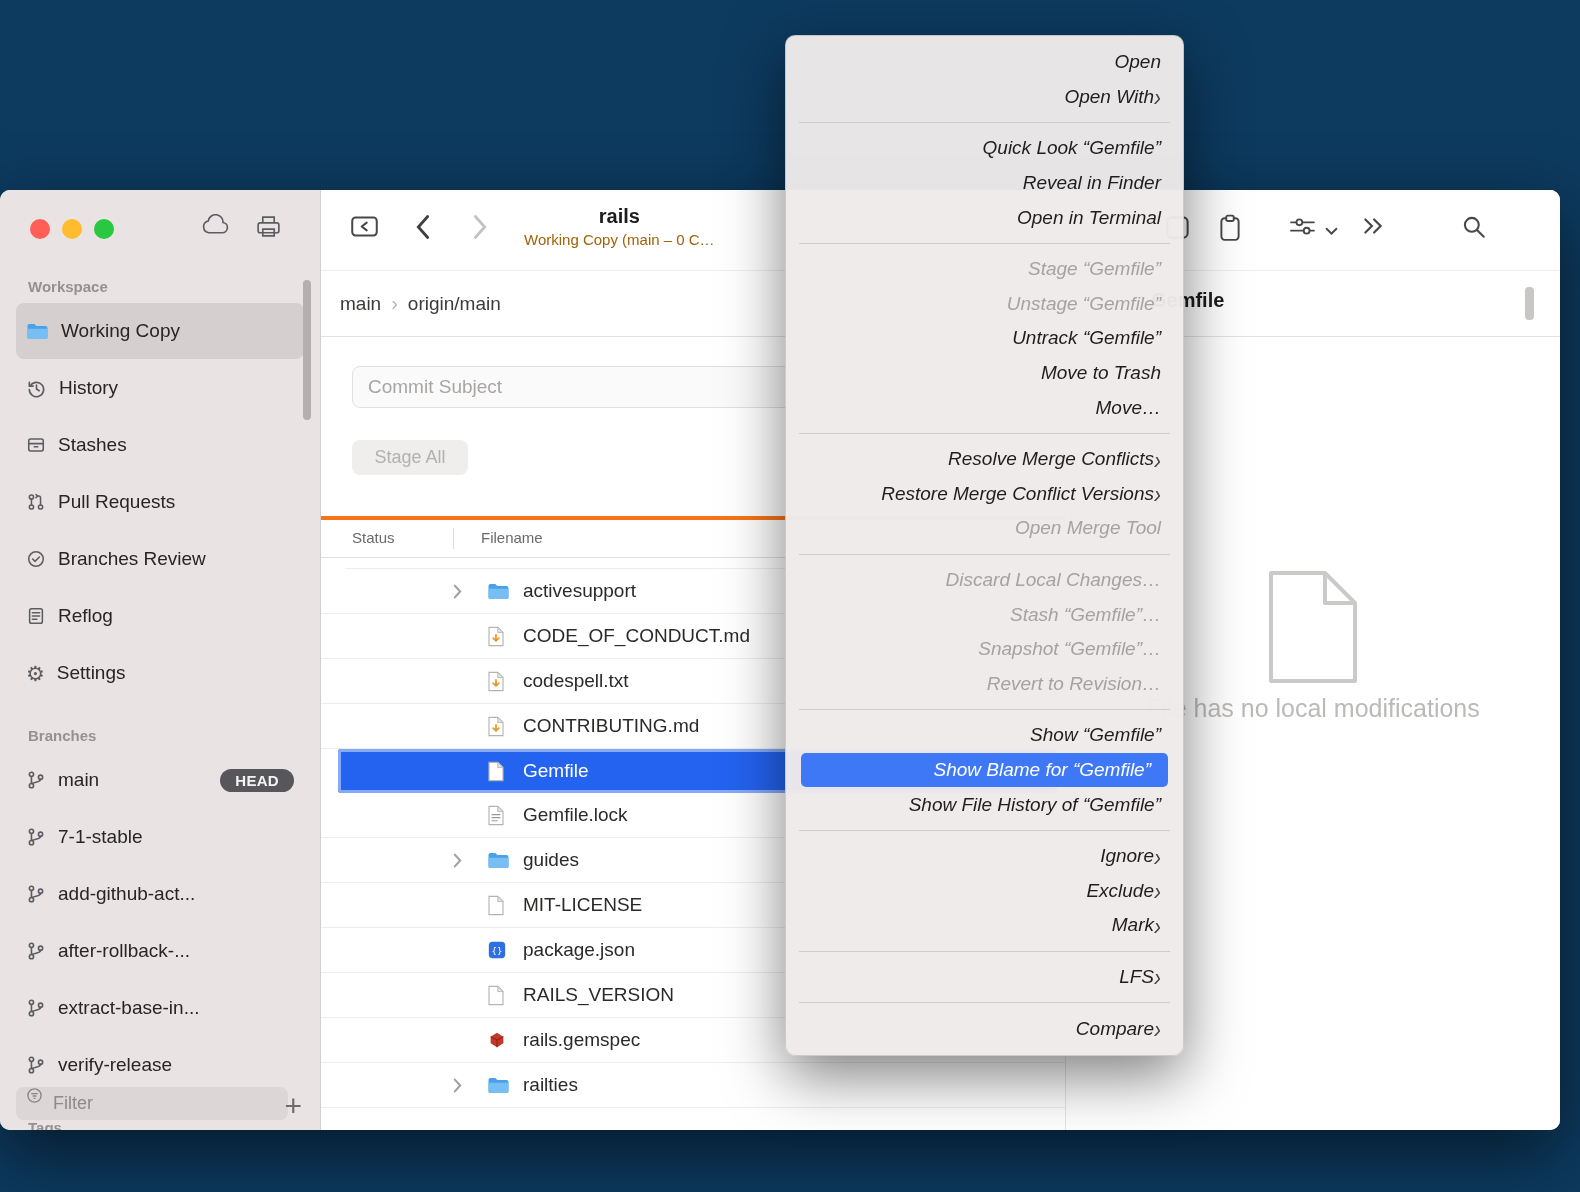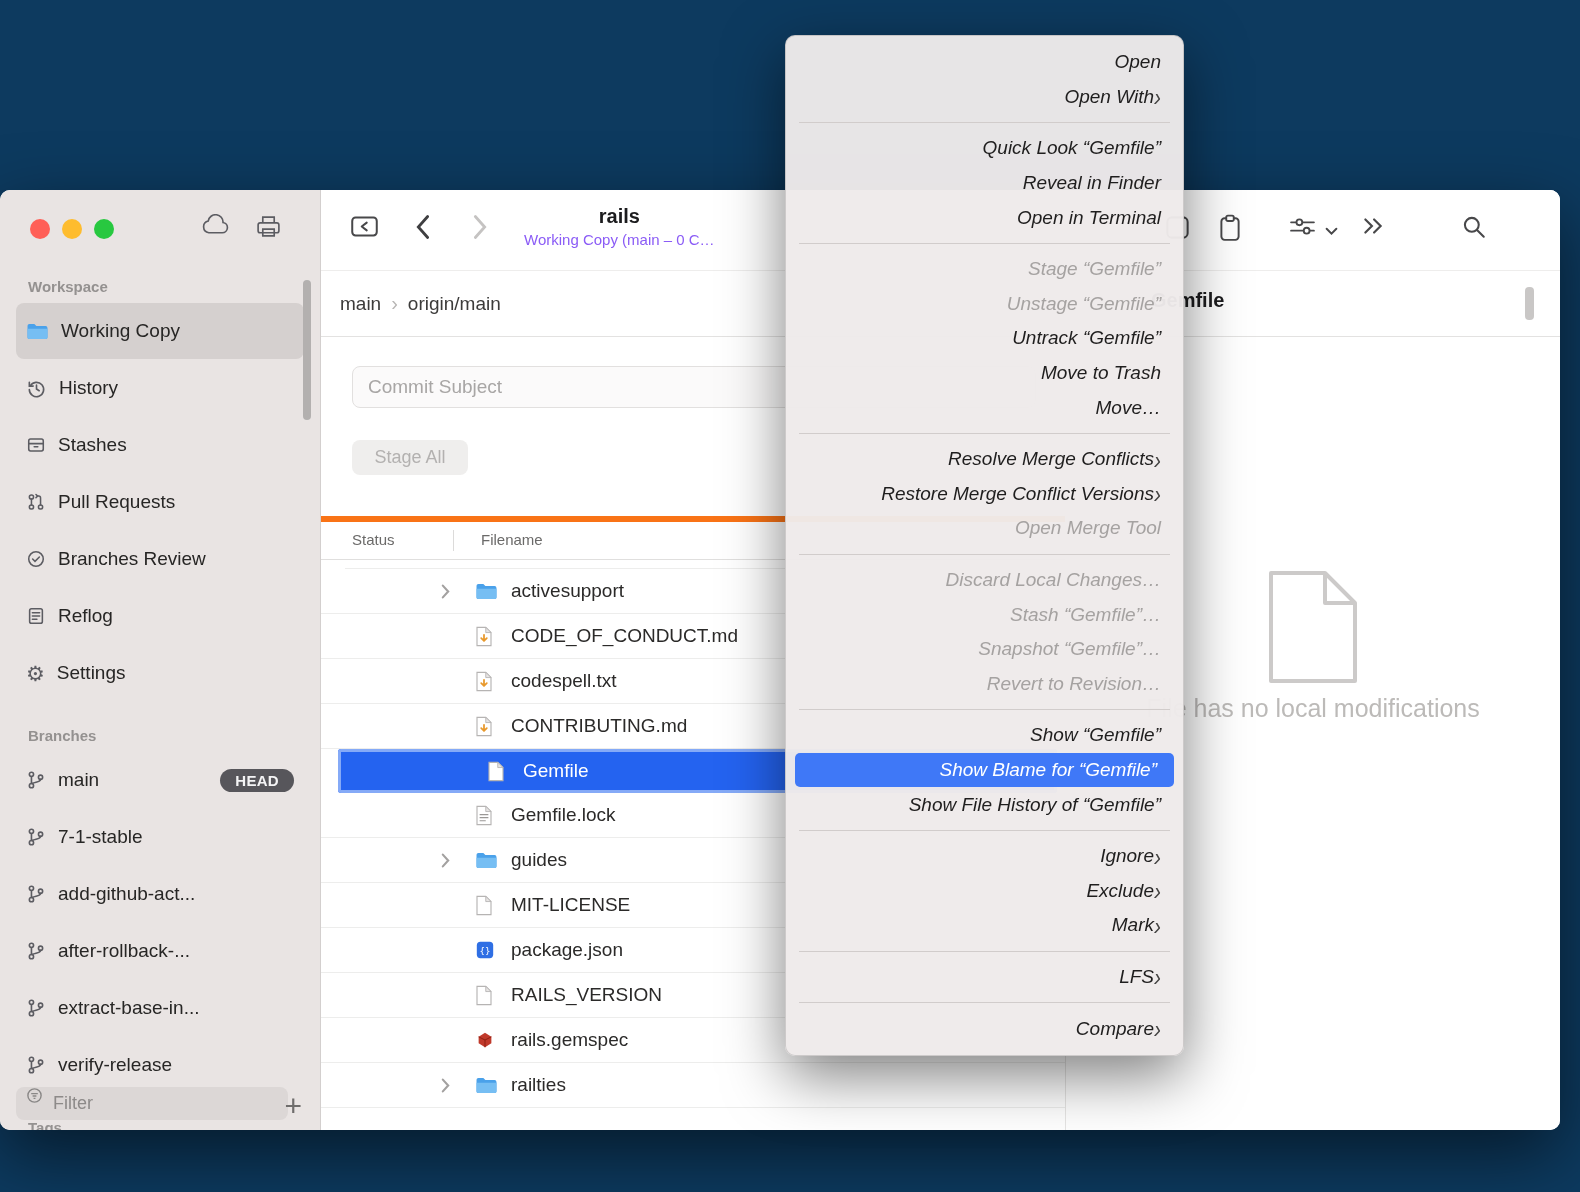--- a/index.html
+++ b/index.html
@@ -31,61 +31,61 @@
     font-family:"Liberation Sans","DejaVu Sans",sans-serif;}
   .filter-bar input::placeholder{color:#8d8a89;}
   .add-btn{position:absolute;right:12px;bottom:8px;font-size:30px;color:#6f6d6c;line-height:1;background:none;border:none;
     font-family:"Liberation Sans","DejaVu Sans",sans-serif;}
   
   .main{position:absolute;left:321px;top:0;right:0;bottom:0;background:#fff;}
   .toolbar{position:absolute;left:0;top:0;right:0;height:80px;background:#fff;}
   .tb-ic{position:absolute;top:24px;color:#48484a;background:none;border:none;padding:0;}
   .tb-title{position:absolute;left:203px;top:15px;text-align:center;}
   .tb-title .t1{font-size:20px;font-weight:700;color:#1c1c1e;}
-  .tb-title .t2{font-size:15px;color:#8b5cf6;margin-top:3px;}
+  .tb-title .t2{font-size:15px;color:#a16207;margin-top:3px;}
   .pathbar{position:absolute;left:0;top:80px;right:0;height:65px;border-top:1px solid #eeedec;
     border-bottom:1px solid #e3e2e1;background:#fff;}
   .crumbs{position:absolute;left:19px;top:0;height:100%;display:flex;align-items:center;gap:10px;font-size:19px;}
   .crumb{color:#3c3b3a;}
   .crumb-sep{color:#b8b6b5;font-size:20px;}
   .preview-title{position:absolute;left:830px;top:18px;font-size:20px;font-weight:700;color:#1c1c1e;}
   .mini-scrollbar{position:absolute;right:26px;top:16px;width:9px;height:33px;border-radius:4px;background:#c9c7c6;}
   .content{position:absolute;left:0;top:146px;right:0;bottom:0;}
   .pane-left{position:absolute;left:0;top:0;width:744px;height:100%;overflow:hidden;}
   .pane-right{position:absolute;left:744px;top:0;right:0;height:100%;border-left:1px solid #e6e5e4;}
   .commit-input{position:absolute;left:31px;top:30px;width:652px;height:40px;border:1px solid #e2e0df;
     border-radius:8px;background:#fbfafa;font-size:19px;padding:0 15px;outline:none;color:#3a3938;
     font-family:"Liberation Sans","DejaVu Sans",sans-serif;}
   .commit-input::placeholder{color:#a8a6a5;}
   .stage-all{position:absolute;left:31px;top:104px;width:116px;height:35px;border:none;border-radius:8px;
     background:#efeeed;color:#b3b1b0;font-size:18px;font-family:"Liberation Sans","DejaVu Sans",sans-serif;}
-  .thead{position:absolute;left:0;top:180px;right:0;height:37px;border-top:6px solid #f97316;
+  .thead{position:absolute;left:0;top:180px;right:0;height:37px;border-top:4px solid #f97316;
     border-bottom:1px solid #e0dfde;font-size:15px;color:#6b6a69;}
   .th-status{position:absolute;left:31px;top:9px;}
   .th-file{position:absolute;left:160px;top:9px;}
   .th-div{position:absolute;left:132px;top:8px;width:1px;height:21px;background:#dcdbda;}
   .rows{position:absolute;left:0;top:217px;right:0;bottom:0;overflow:hidden;}
   .row-spacer{height:15px;border-bottom:1px solid #ededec;margin:0 0 0 24px;}
-  .frow{display:flex;align-items:center;height:44px;border-bottom:1px solid #ededec;padding-left:12px;font-size:19px;color:#2b2a29;}
+  .frow{display:flex;align-items:center;height:44px;border-bottom:1px solid #ededec;padding-left:24px;font-size:19px;color:#2b2a29;}
   .f-status{width:108px;flex:none;}
   .f-disc{width:34px;flex:none;display:flex;align-items:center;color:#a3a1a0;}
   .f-ic{width:28px;flex:none;display:flex;align-items:center;}
   .f-name{margin-left:8px;}
   .frow.sel{margin-left:17px;margin-right:8px;padding-left:7px;background:#2463f0;border-bottom:none;
     box-shadow:inset 0 0 0 3px #85aaf7;border-radius:3px;color:#fff;}
   .empty-doc{position:absolute;left:50%;top:233px;transform:translateX(-50%);color:#cccac9;}
   .empty-msg{position:absolute;left:0;right:0;top:358px;text-align:center;font-size:25px;color:#bcbab8;}
   
   .ctx{position:absolute;left:785px;top:35px;width:397px;background:rgba(238,234,234,.97);
     border:1px solid rgba(0,0,0,.14);border-radius:10px;box-shadow:0 20px 60px rgba(0,0,0,.5);
     padding:9px 0;z-index:50;}
   .mi{height:34.6px;display:flex;align-items:center;justify-content:flex-end;
     padding:0 22px;font-size:19px;color:#1f1e1e;font-style:italic;}
   .mi.disabled{color:#a5a2a1;}
-  .mi.hl{margin:0 9px;padding:0 17px;background:#3f78f7;color:#fff;border-radius:5px;}
+  .mi.hl{margin:0 15px;padding:0 17px;background:#3f78f7;color:#fff;border-radius:5px;}
   .mi .sub{font-size:21px;color:#454443;line-height:1;transform:scaleY(1.25);}
   .msep{height:1px;background:#d1cccb;margin:8px 13px;}
   .uglyph{font-size:21px;color:#5c5c62;line-height:1;}
   .icon{display:inline-flex;}
 </style>
 </head>
 <body>
 
 <div class="desktop">
   <div class="window">

